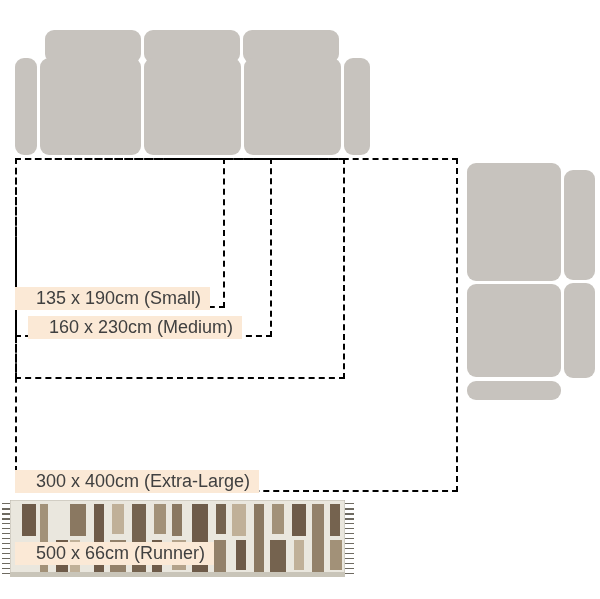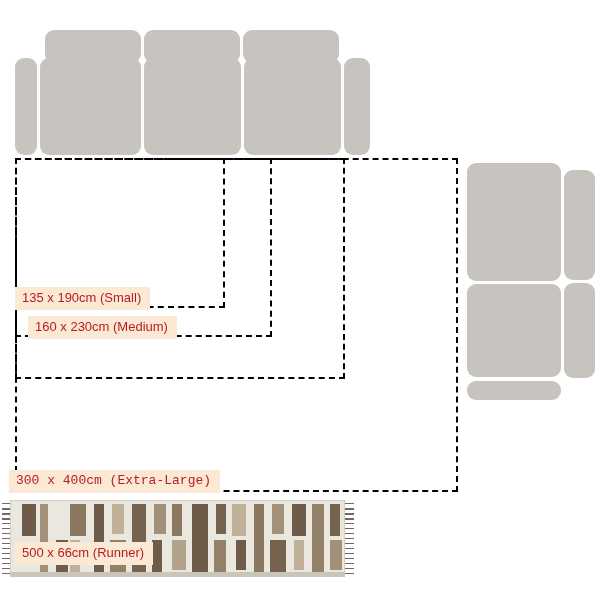--- a/index.html
+++ b/index.html
@@ -18,24 +18,24 @@
   }
   .rug-outline {
     position: absolute;
     border: 2px dashed #000000;
     box-sizing: border-box;
     background: transparent;
   }
   .size-label {
     position: absolute;
     background: #fbe9d6;
-    color: #b91c1c;
-    font-size: 13px;
+    color: #404040;
+    font-size: 18px;
     line-height: 16px;
-    padding: 3px 9px 4px 7px;
+    padding: 3px 9px 4px 21px;
     white-space: nowrap;
     z-index: 6;
   }
   .runner-wrap { position: absolute; z-index: 4; }
   .fringe {
     position: absolute;
     width: 9px;
     background: repeating-linear-gradient(
       to bottom,
       #6e6a61 0px, #6e6a61 1.5px,
@@ -65,21 +65,21 @@
   <div class="sofa-part" style="left:564px; top:283px; width:31px; height:95px;"></div>
   <div class="sofa-part" style="left:467px; top:381px; width:94px; height:19px;"></div>
 
   <div class="rug-outline z1" style="left:15px; top:158px; width:443px; height:334px;"></div>
   <div class="rug-outline z1" style="left:15px; top:158px; width:330px; height:221px;"></div>
   <div class="rug-outline z1" style="left:15px; top:158px; width:257px; height:179px;"></div>
   <div class="rug-outline z1" style="left:15px; top:158px; width:210px; height:150px;"></div>
 
   <div class="size-label" style="left:15px; top:287px;">135 x 190cm (Small)</div>
   <div class="size-label" style="left:28px; top:316px;">160 x 230cm (Medium)</div>
-  <div class="size-label" style="left:9px; top:470px;font-family:Liberation Mono, monospace;">300 x 400cm (Extra-Large)</div>
+  <div class="size-label" style="left:15px; top:470px;">300 x 400cm (Extra-Large)</div>
   <div class="size-label" style="left:15px; top:542px;">500 x 66cm (Runner)</div>
 
   <div class="fringe" style="left:2px;   top:503px; height:71px;"></div>
   <div class="fringe" style="left:345px; top:503px; height:71px;"></div>
 
   <div class="runner-wrap" style="left:10px; top:500px; width:335px; height:77px;">
     <svg width="335" height="77" viewBox="0 0 335 77">
       <rect x="0" y="0" width="335" height="77" fill="#eae7de" stroke="#b9b5aa" stroke-width="1"></rect>
       <rect x="0" y="72" width="335" height="5" fill="#c9c5b9"></rect>
       <rect x="12" y="4" width="14" height="32" fill="#6e5b49"></rect>

